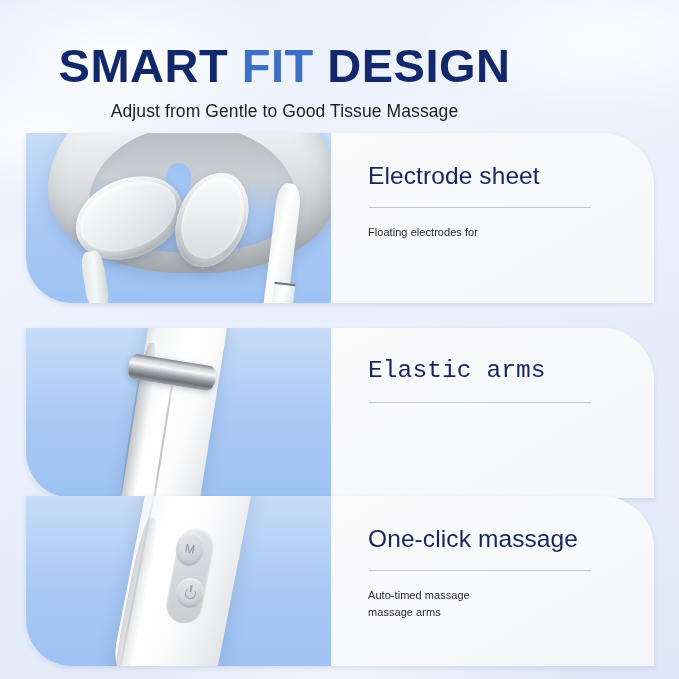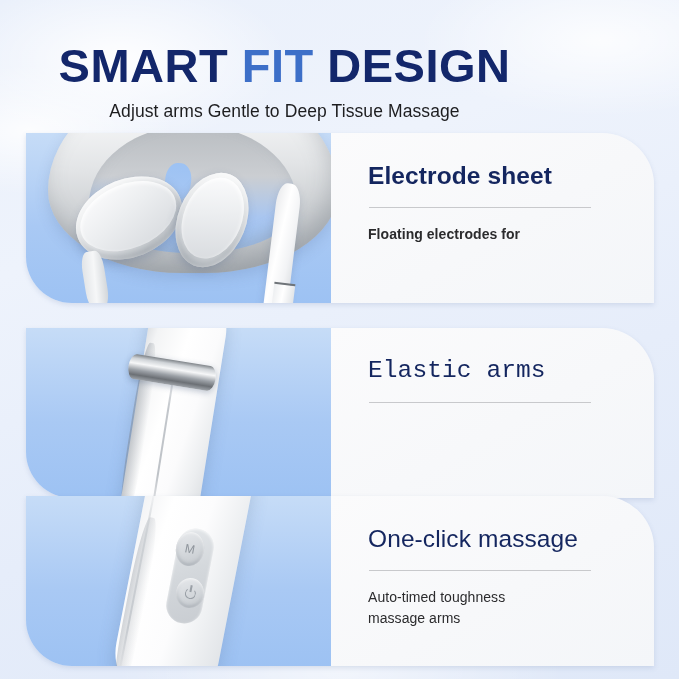--- a/index.html
+++ b/index.html
@@ -47,21 +47,21 @@
     position:absolute;
     left:26px;
     width:628px;
     height:170px;
     display:flex;
     border-top-right-radius:52px;
     border-bottom-left-radius:46px;
     overflow:hidden;
     box-shadow:0 2px 5px rgba(90,115,160,0.17);
   }
-  #card-0 { top:133px;font-weight:bold; }
+  #card-0 { top:133px; }
   #card-1 { top:328px;font-family:Liberation Mono, monospace; }
   #card-2 { top:496px; }
 
   .card-media {
     position:relative;
     width:305px;
     height:100%;
     overflow:hidden;
     background:linear-gradient(180deg, #c6dcf7 0%, #a9c9f4 55%, #9dc2f3 100%);
     flex:none;
@@ -79,21 +79,21 @@
     letter-spacing:0.1px;
     line-height:1.1;
   }
   .divider {
     width:222px;
     height:1px;
     background:#c8c9cc;
     margin:17px 0 16px 1px;
   }
   .card-desc {
-    font-size:14px;
+    font-size:11px;
     color:#2b2b2d;
     line-height:1.52;
     letter-spacing:0.05px;
   }
 
   
   .prod { position:absolute; inset:0; }
 
   
   .nm-band {
@@ -274,21 +274,21 @@
     border-radius:40%;
   }
 </style>
 </head>
 <body>
 
 <div id="page">
 
   <div class="header">
     <div class="title"><span>SMART </span><span class="t-accent">FIT</span><span> DESIGN</span></div>
-    <div class="subtitle">Adjust arms Gentle to Deep Tissue Massage</div>
+    <div class="subtitle">Adjust from Gentle to Good Tissue Massage</div>
   </div>
 
   <div class="card" id="card-0">
     <div class="card-media">
       <div class="prod">
         <div class="nm-band"></div>
         <div class="nm-inner"></div>
         <div class="nm-gap"></div>
         <div class="nm-elec nm-e1"></div>
         <div class="nm-elec nm-e2"></div>
@@ -336,19 +336,19 @@
           </div>
         <div class="cp-btn cp-btn-p">
           <span class="cp-pwr"></span>
         </div>
       </div>
     </div>
     <div class="card-body">
       <div class="card-title">One-click massage</div>
       <div class="divider"></div>
       <div class="card-desc">
-        <div>Auto-timed toughness</div>
+        <div>Auto-timed massage</div>
         <div>massage arms</div>
       </div>
     </div>
   </div>
 
 </div>
 
 </body></html>

